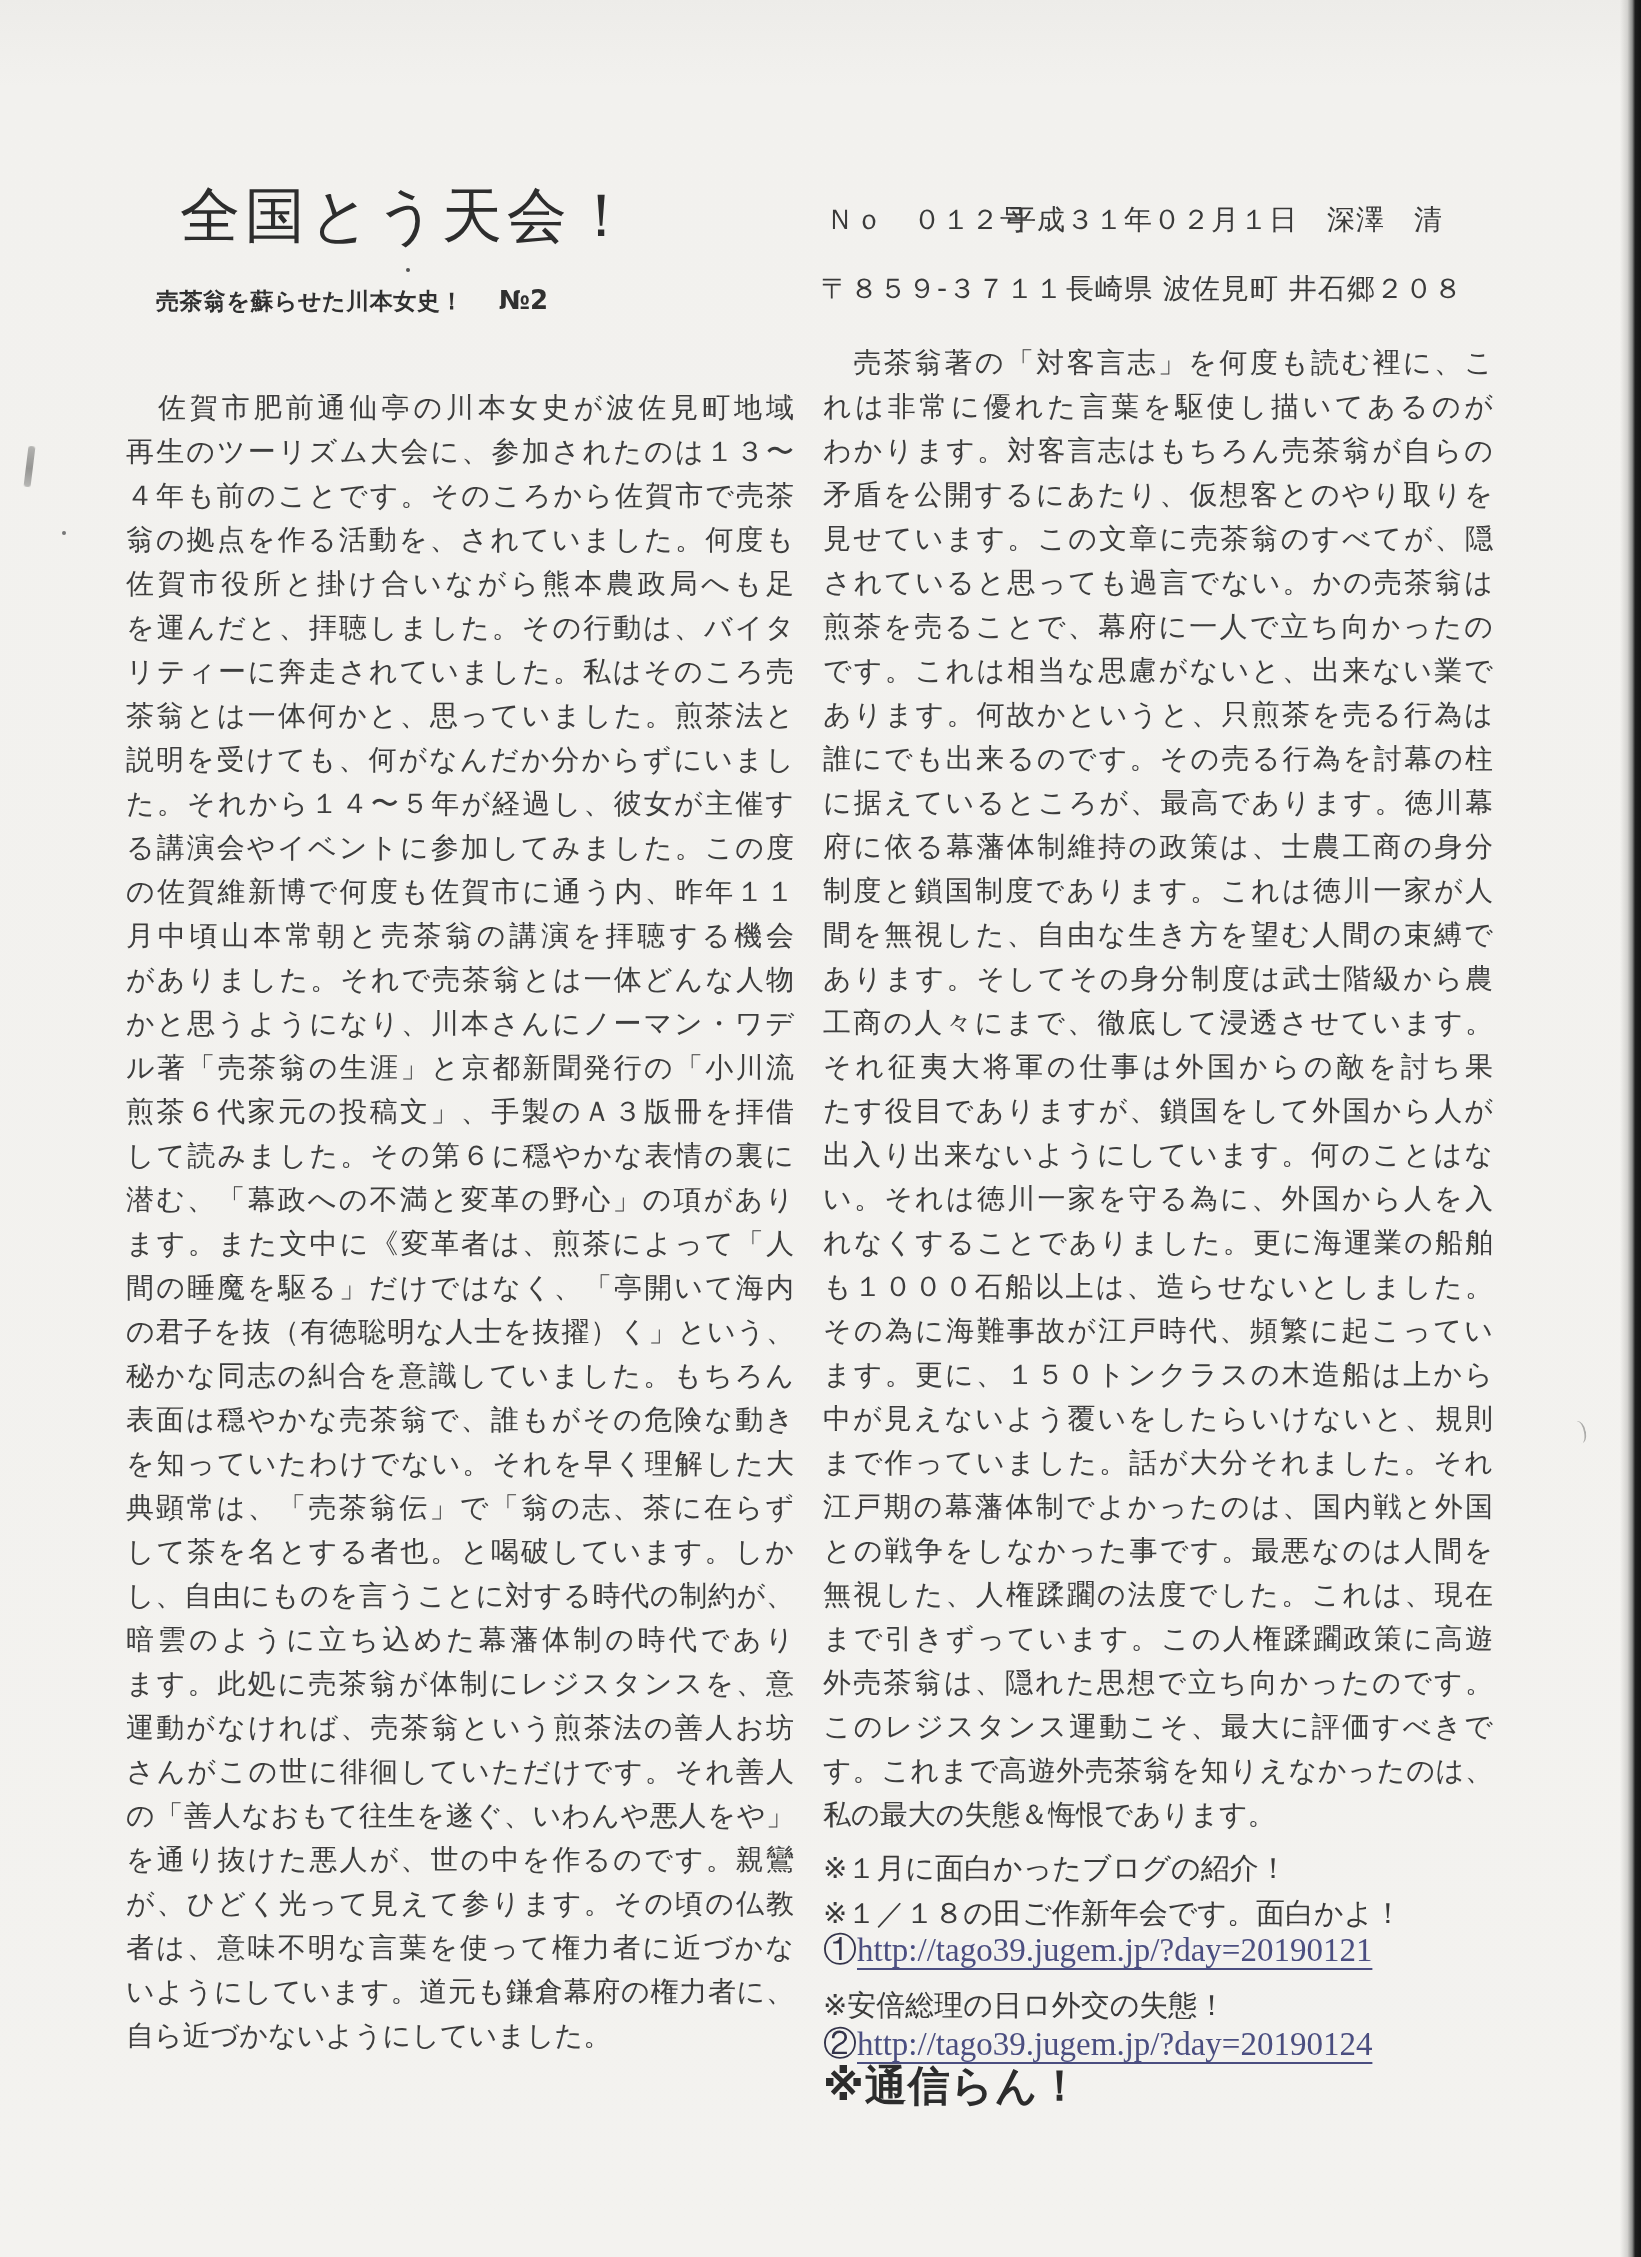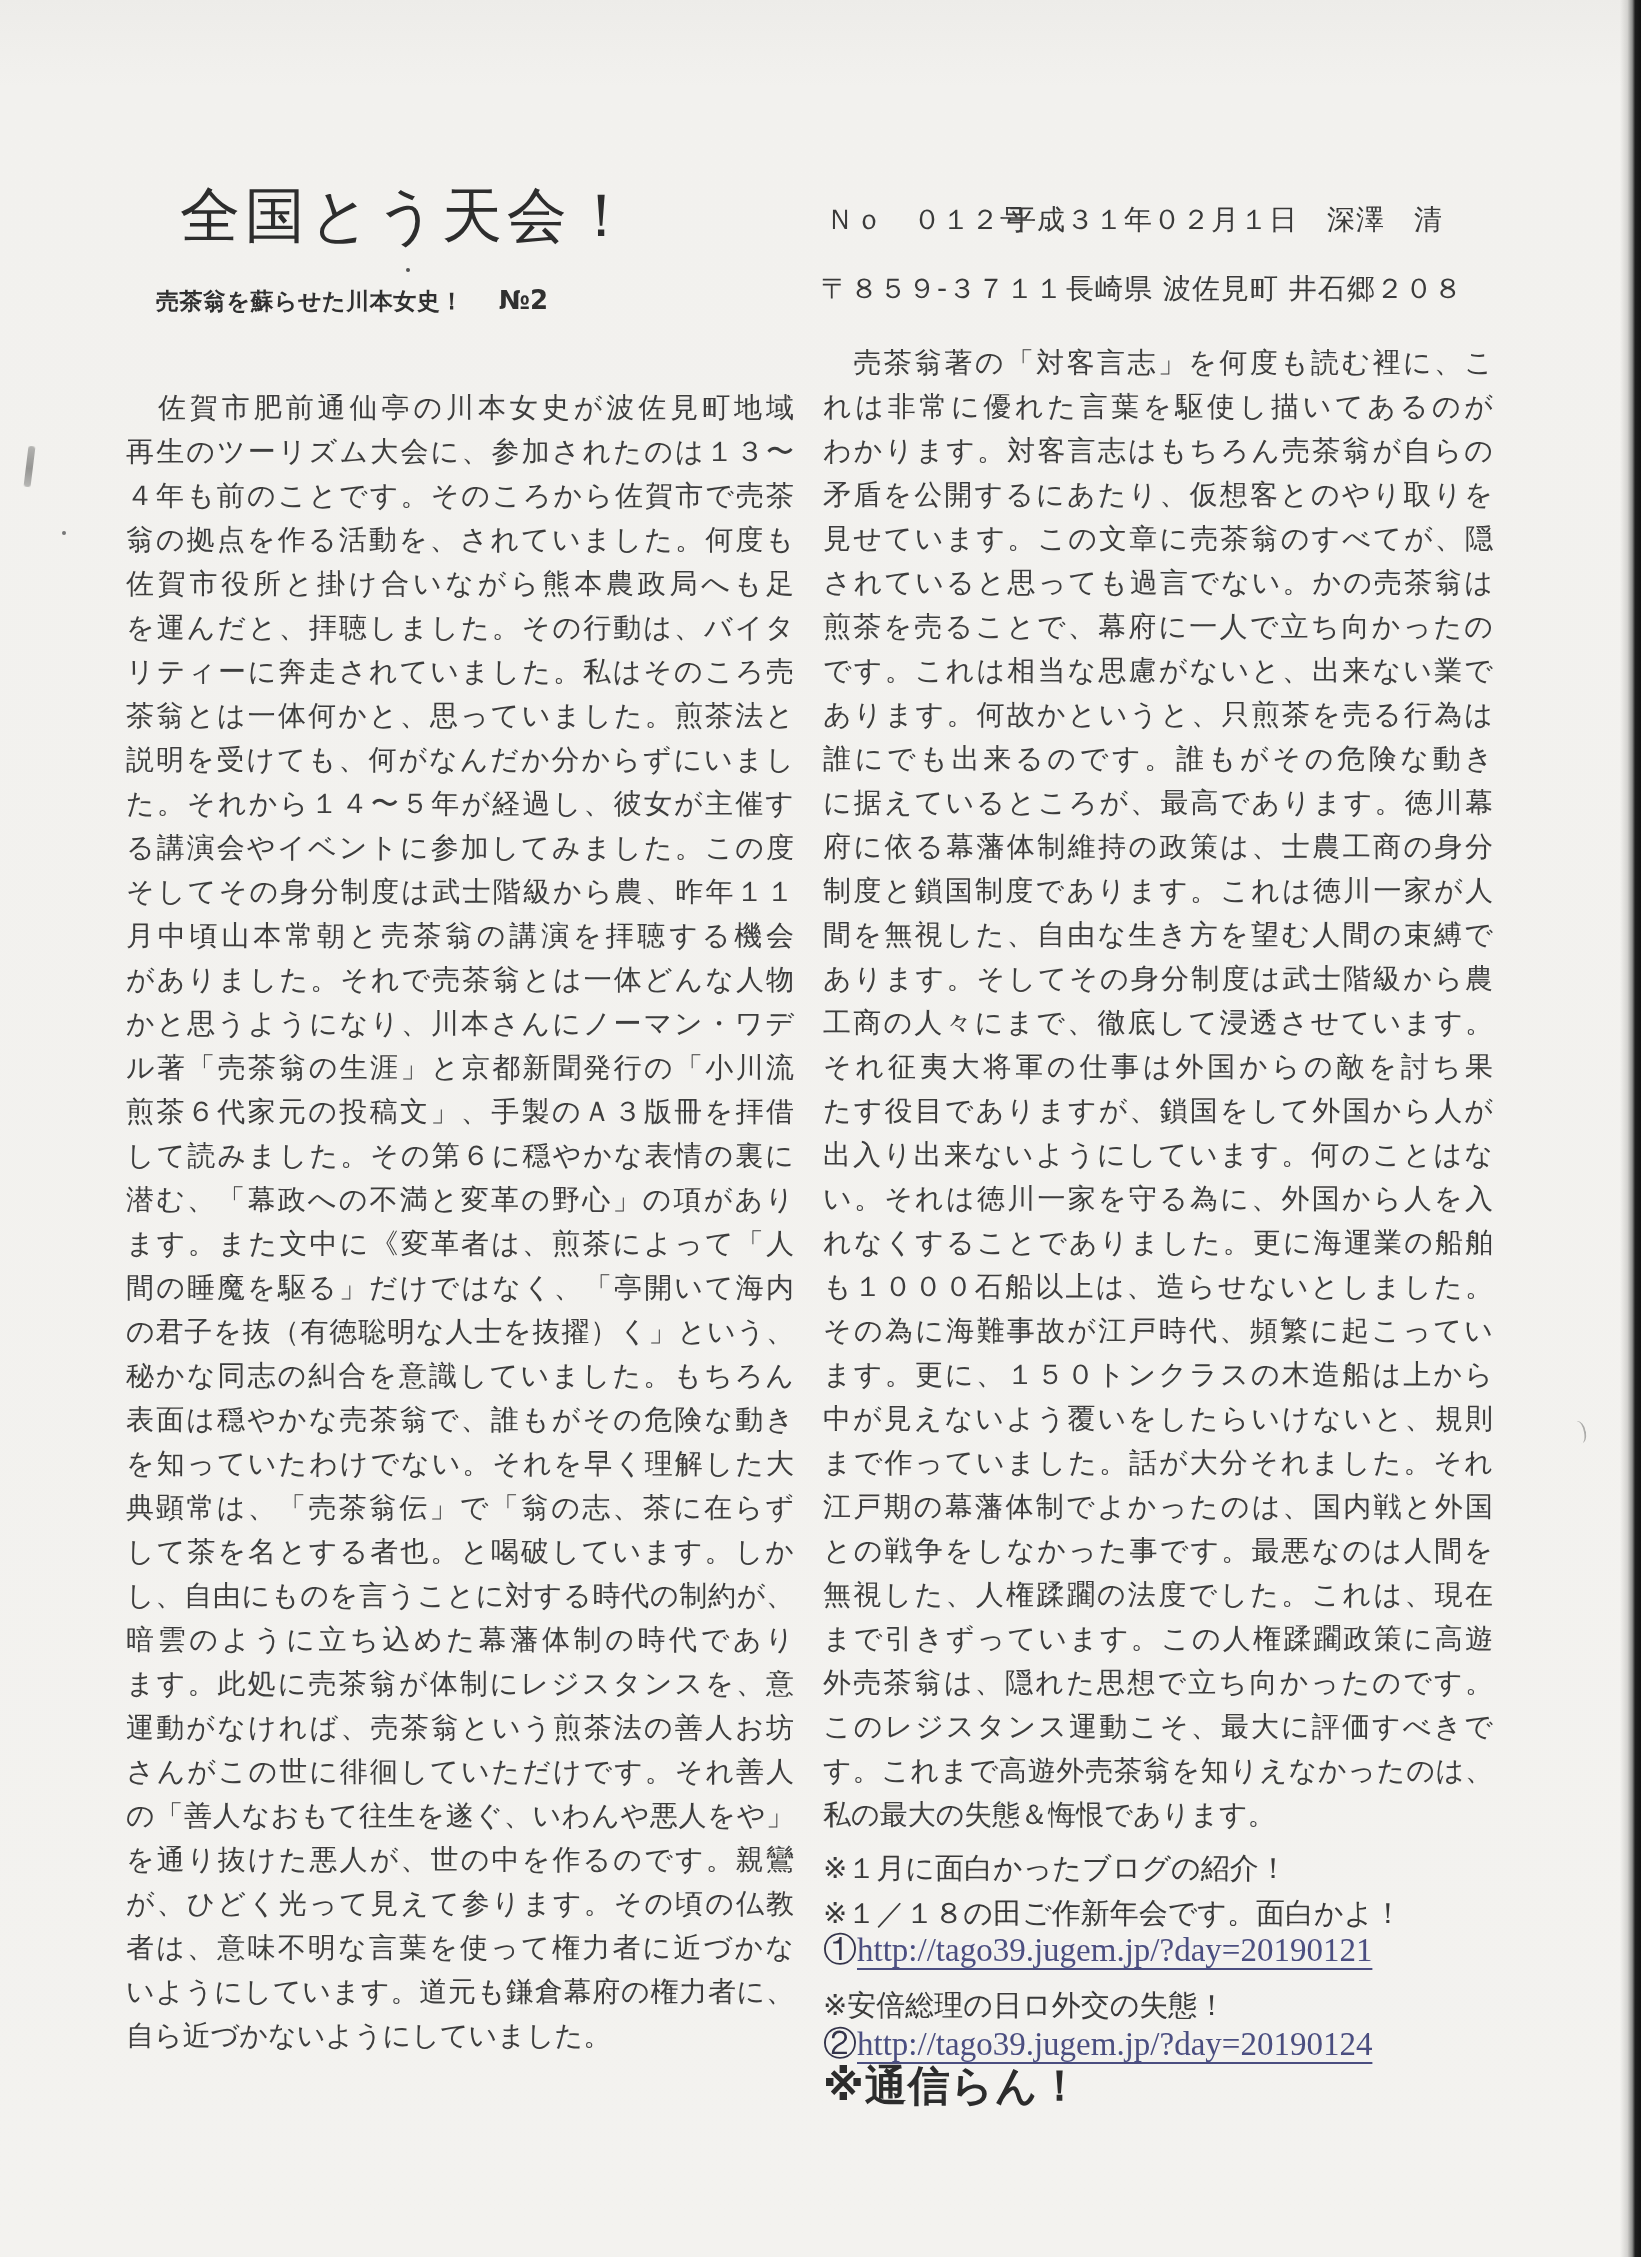--- a/index.html
+++ b/index.html
@@ -93,21 +93,21 @@
       <div class="jline">再生のツーリズム大会に、参加されたのは１３〜</div>
       <div class="jline">４年も前のことです。そのころから佐賀市で売茶</div>
       <div class="jline">翁の拠点を作る活動を、されていました。何度も</div>
       <div class="jline">佐賀市役所と掛け合いながら熊本農政局へも足</div>
       <div class="jline">を運んだと、拝聴しました。その行動は、バイタ</div>
       <div class="jline">リティーに奔走されていました。私はそのころ売</div>
       <div class="jline">茶翁とは一体何かと、思っていました。煎茶法と</div>
       <div class="jline">説明を受けても、何がなんだか分からずにいまし</div>
       <div class="jline">た。それから１４〜５年が経過し、彼女が主催す</div>
       <div class="jline">る講演会やイベントに参加してみました。この度</div>
-      <div class="jline">そしてその身分制度は武士階級から農、昨年１１</div>
+      <div class="jline">の佐賀維新博で何度も佐賀市に通う内、昨年１１</div>
       <div class="jline">月中頃山本常朝と売茶翁の講演を拝聴する機会</div>
       <div class="jline">がありました。それで売茶翁とは一体どんな人物</div>
       <div class="jline">かと思うようになり、川本さんにノーマン・ワデ</div>
       <div class="jline">ル著「売茶翁の生涯」と京都新聞発行の「小川流</div>
       <div class="jline">煎茶６代家元の投稿文」、手製のＡ３版冊を拝借</div>
       <div class="jline">して読みました。その第６に穏やかな表情の裏に</div>
       <div class="jline">潜む、「幕政への不満と変革の野心」の項があり</div>
       <div class="jline">ます。また文中に《変革者は、煎茶によって「人</div>
       <div class="jline">間の睡魔を駆る」だけではなく、「亭開いて海内</div>
       <div class="jline">の君子を抜（有徳聡明な人士を抜擢）く」という、</div>
@@ -131,21 +131,21 @@
   <div class="col right">
       <div class="jline">　売茶翁著の「対客言志」を何度も読む裡に、こ</div>
       <div class="jline">れは非常に優れた言葉を駆使し描いてあるのが</div>
       <div class="jline">わかります。対客言志はもちろん売茶翁が自らの</div>
       <div class="jline">矛盾を公開するにあたり、仮想客とのやり取りを</div>
       <div class="jline">見せています。この文章に売茶翁のすべてが、隠</div>
       <div class="jline">されていると思っても過言でない。かの売茶翁は</div>
       <div class="jline">煎茶を売ることで、幕府に一人で立ち向かったの</div>
       <div class="jline">です。これは相当な思慮がないと、出来ない業で</div>
       <div class="jline">あります。何故かというと、只煎茶を売る行為は</div>
-      <div class="jline">誰にでも出来るのです。誰もがその危険な動き</div>
+      <div class="jline">誰にでも出来るのです。その売る行為を討幕の柱</div>
       <div class="jline">に据えているところが、最高であります。徳川幕</div>
       <div class="jline">府に依る幕藩体制維持の政策は、士農工商の身分</div>
       <div class="jline">制度と鎖国制度であります。これは徳川一家が人</div>
       <div class="jline">間を無視した、自由な生き方を望む人間の束縛で</div>
       <div class="jline">あります。そしてその身分制度は武士階級から農</div>
       <div class="jline">工商の人々にまで、徹底して浸透させています。</div>
       <div class="jline">それ征夷大将軍の仕事は外国からの敵を討ち果</div>
       <div class="jline">たす役目でありますが、鎖国をして外国から人が</div>
       <div class="jline">出入り出来ないようにしています。何のことはな</div>
       <div class="jline">い。それは徳川一家を守る為に、外国から人を入</div>

